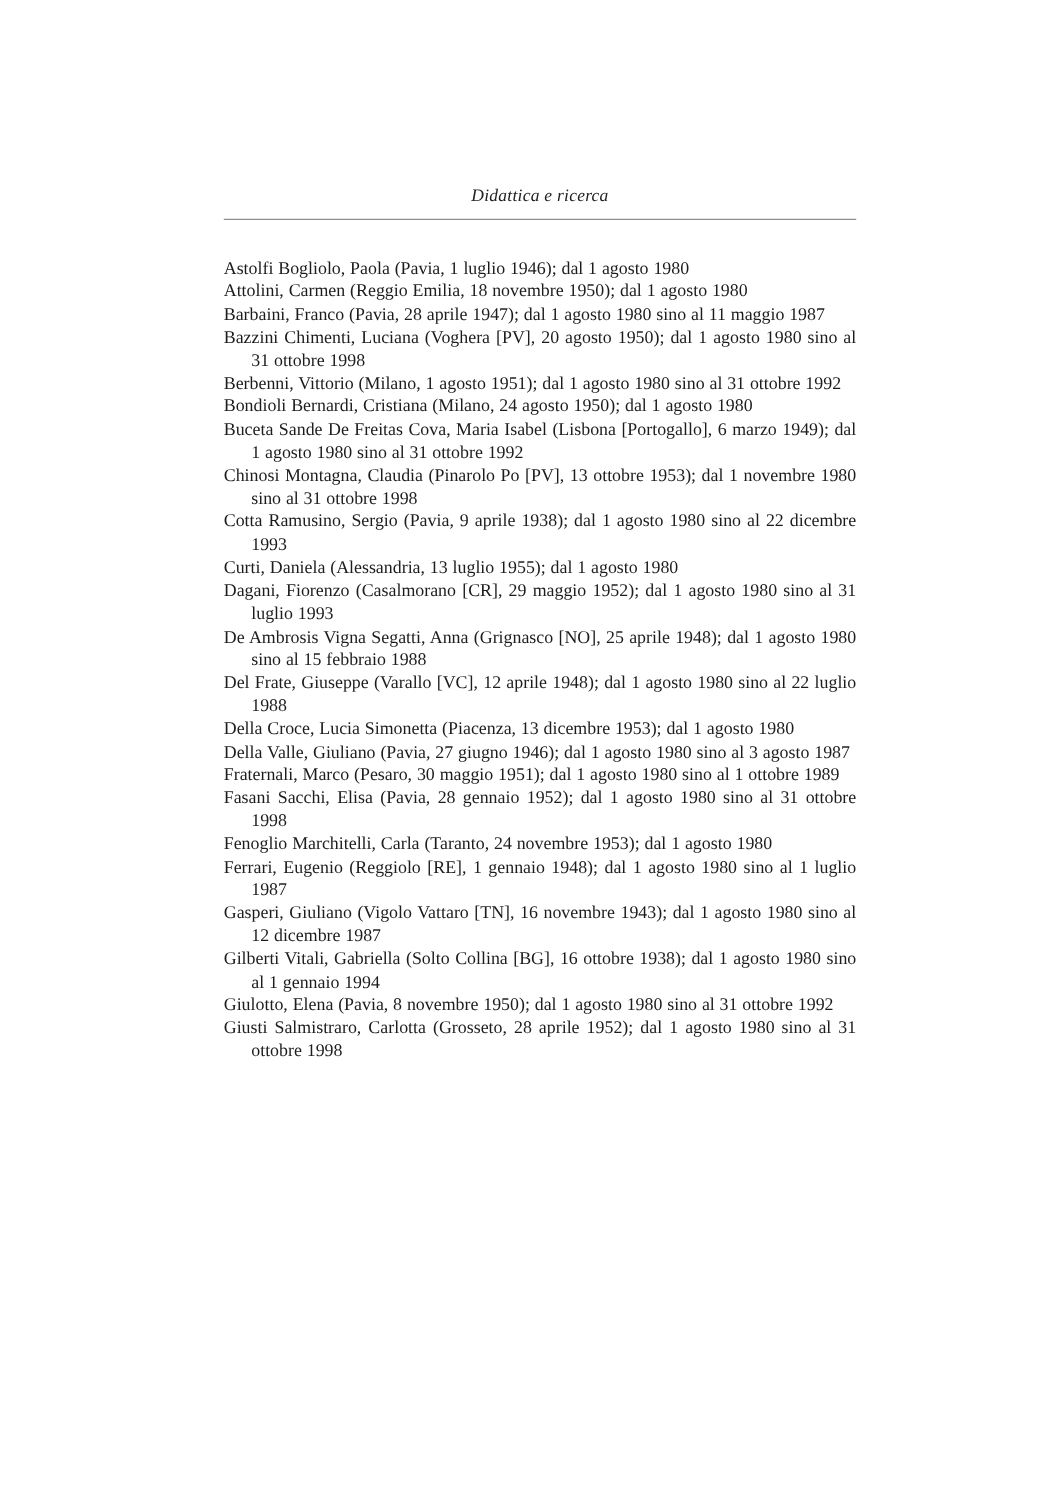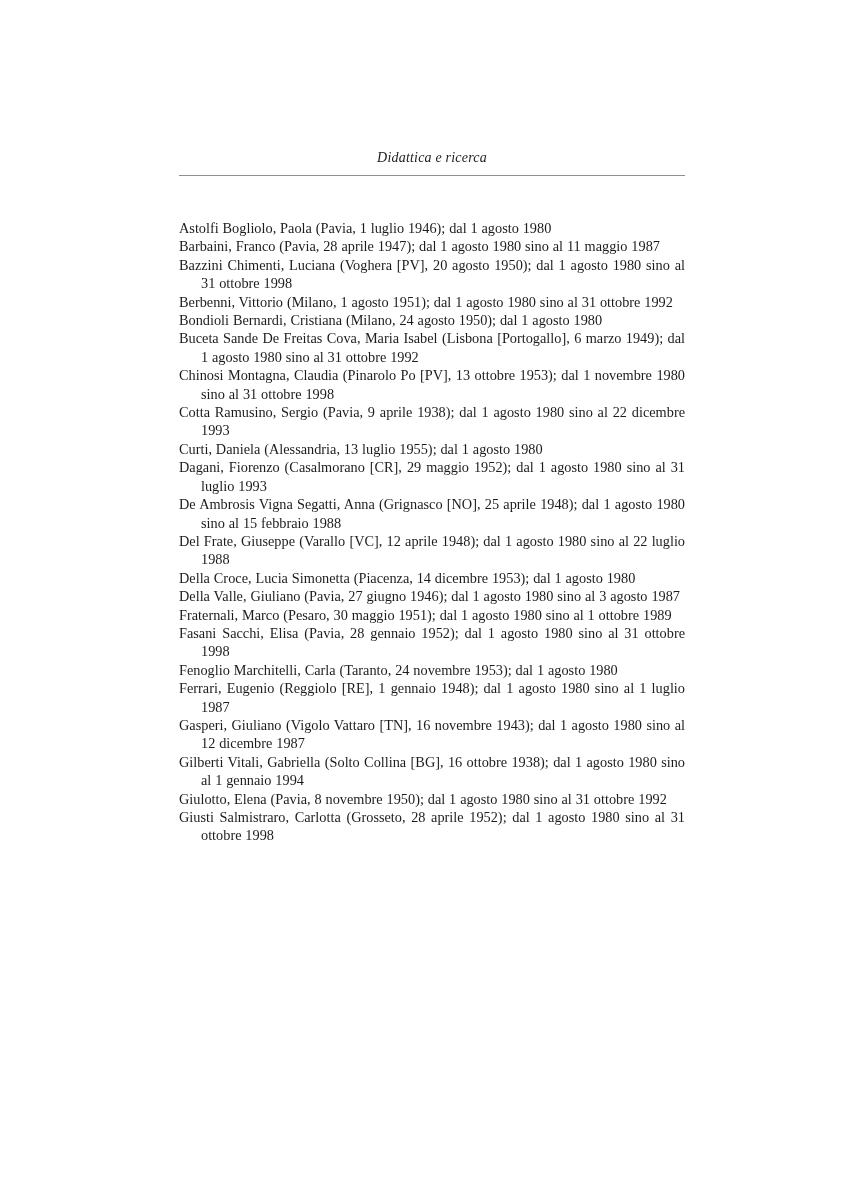--- a/index.html
+++ b/index.html
@@ -28,21 +28,21 @@
     font-size: 14px;
     letter-spacing: 0.2px;
     color: #222222;
   }
   .header-rule {
     border: none;
     border-top: 1px solid #8f8f8f;
     margin: 9px 0 0 0;
   }
   .entry-list {
-    margin-top: 43px;
+    margin-top: 30px;
     font-size: 14.3px;
     line-height: 18.4px;
   }
   .entry {
     margin: 0;
     text-align: justify;
     padding-left: 22px;
     text-indent: -22px;
     word-spacing: 0.3px;
   }
@@ -63,32 +63,33 @@
 
   <div class="text-block">
 
     <div class="running-header-title">Didattica e ricerca</div>
 
     <hr class="header-rule">
 
     <div class="entry-list">
 
     <p class="entry">Astolfi Bogliolo, Paola (Pavia, 1 luglio 1946); dal 1 agosto 1980</p>
+        <p class="entry">Attolini, Carmen (Reggio Emilia, 18 novembre 1950); dal 1 agosto 1980</p>
         <p class="entry">Barbaini, Franco (Pavia, 28 aprile 1947); dal 1 agosto 1980 sino al 11 maggio 1987</p>
         <p class="entry">Bazzini Chimenti, Luciana (Voghera [PV], 20 agosto 1950); dal 1 agosto 1980 sino al 31 ottobre 1998</p>
         <p class="entry">Berbenni, Vittorio (Milano, 1 agosto 1951); dal 1 agosto 1980 sino al 31 ottobre 1992</p>
         <p class="entry">Bondioli Bernardi, Cristiana (Milano, 24 agosto 1950); dal 1 agosto 1980</p>
         <p class="entry">Buceta Sande De Freitas Cova, Maria Isabel (Lisbona [Portogallo], 6 marzo 1949); dal 1 agosto 1980 sino al 31 ottobre 1992</p>
         <p class="entry">Chinosi Montagna, Claudia (Pinarolo Po [PV], 13 ottobre 1953); dal 1 novembre 1980 sino al 31 ottobre 1998</p>
         <p class="entry">Cotta Ramusino, Sergio (Pavia, 9 aprile 1938); dal 1 agosto 1980 sino al 22 dicembre 1993</p>
         <p class="entry">Curti, Daniela (Alessandria, 13 luglio 1955); dal 1 agosto 1980</p>
         <p class="entry">Dagani, Fiorenzo (Casalmorano [CR], 29 maggio 1952); dal 1 agosto 1980 sino al 31 luglio 1993</p>
         <p class="entry">De Ambrosis Vigna Segatti, Anna (Grignasco [NO], 25 aprile 1948); dal 1 agosto 1980 sino al 15 febbraio 1988</p>
         <p class="entry">Del Frate, Giuseppe (Varallo [VC], 12 aprile 1948); dal 1 agosto 1980 sino al 22 luglio 1988</p>
-        <p class="entry">Della Croce, Lucia Simonetta (Piacenza, 14 dicembre 1953); dal 1 agosto 1980</p>
+        <p class="entry">Della Croce, Lucia Simonetta (Piacenza, 13 dicembre 1953); dal 1 agosto 1980</p>
         <p class="entry">Della Valle, Giuliano (Pavia, 27 giugno 1946); dal 1 agosto 1980 sino al 3 agosto 1987</p>
         <p class="entry">Fraternali, Marco (Pesaro, 30 maggio 1951); dal 1 agosto 1980 sino al 1 ottobre 1989</p>
         <p class="entry">Fasani Sacchi, Elisa (Pavia, 28 gennaio 1952); dal 1 agosto 1980 sino al 31 ottobre 1998</p>
         <p class="entry">Fenoglio Marchitelli, Carla (Taranto, 24 novembre 1953); dal 1 agosto 1980</p>
         <p class="entry">Ferrari, Eugenio (Reggiolo [RE], 1 gennaio 1948); dal 1 agosto 1980 sino al 1 luglio 1987</p>
         <p class="entry">Gasperi, Giuliano (Vigolo Vattaro [TN], 16 novembre 1943); dal 1 agosto 1980 sino al 12 dicembre 1987</p>
         <p class="entry">Gilberti Vitali, Gabriella (Solto Collina [BG], 16 ottobre 1938); dal 1 agosto 1980 sino al 1 gennaio 1994</p>
         <p class="entry">Giulotto, Elena (Pavia, 8 novembre 1950); dal 1 agosto 1980 sino al 31 ottobre 1992</p>
         <p class="entry">Giusti Salmistraro, Carlotta (Grosseto, 28 aprile 1952); dal 1 agosto 1980 sino al 31 ottobre 1998</p>
       </div>

